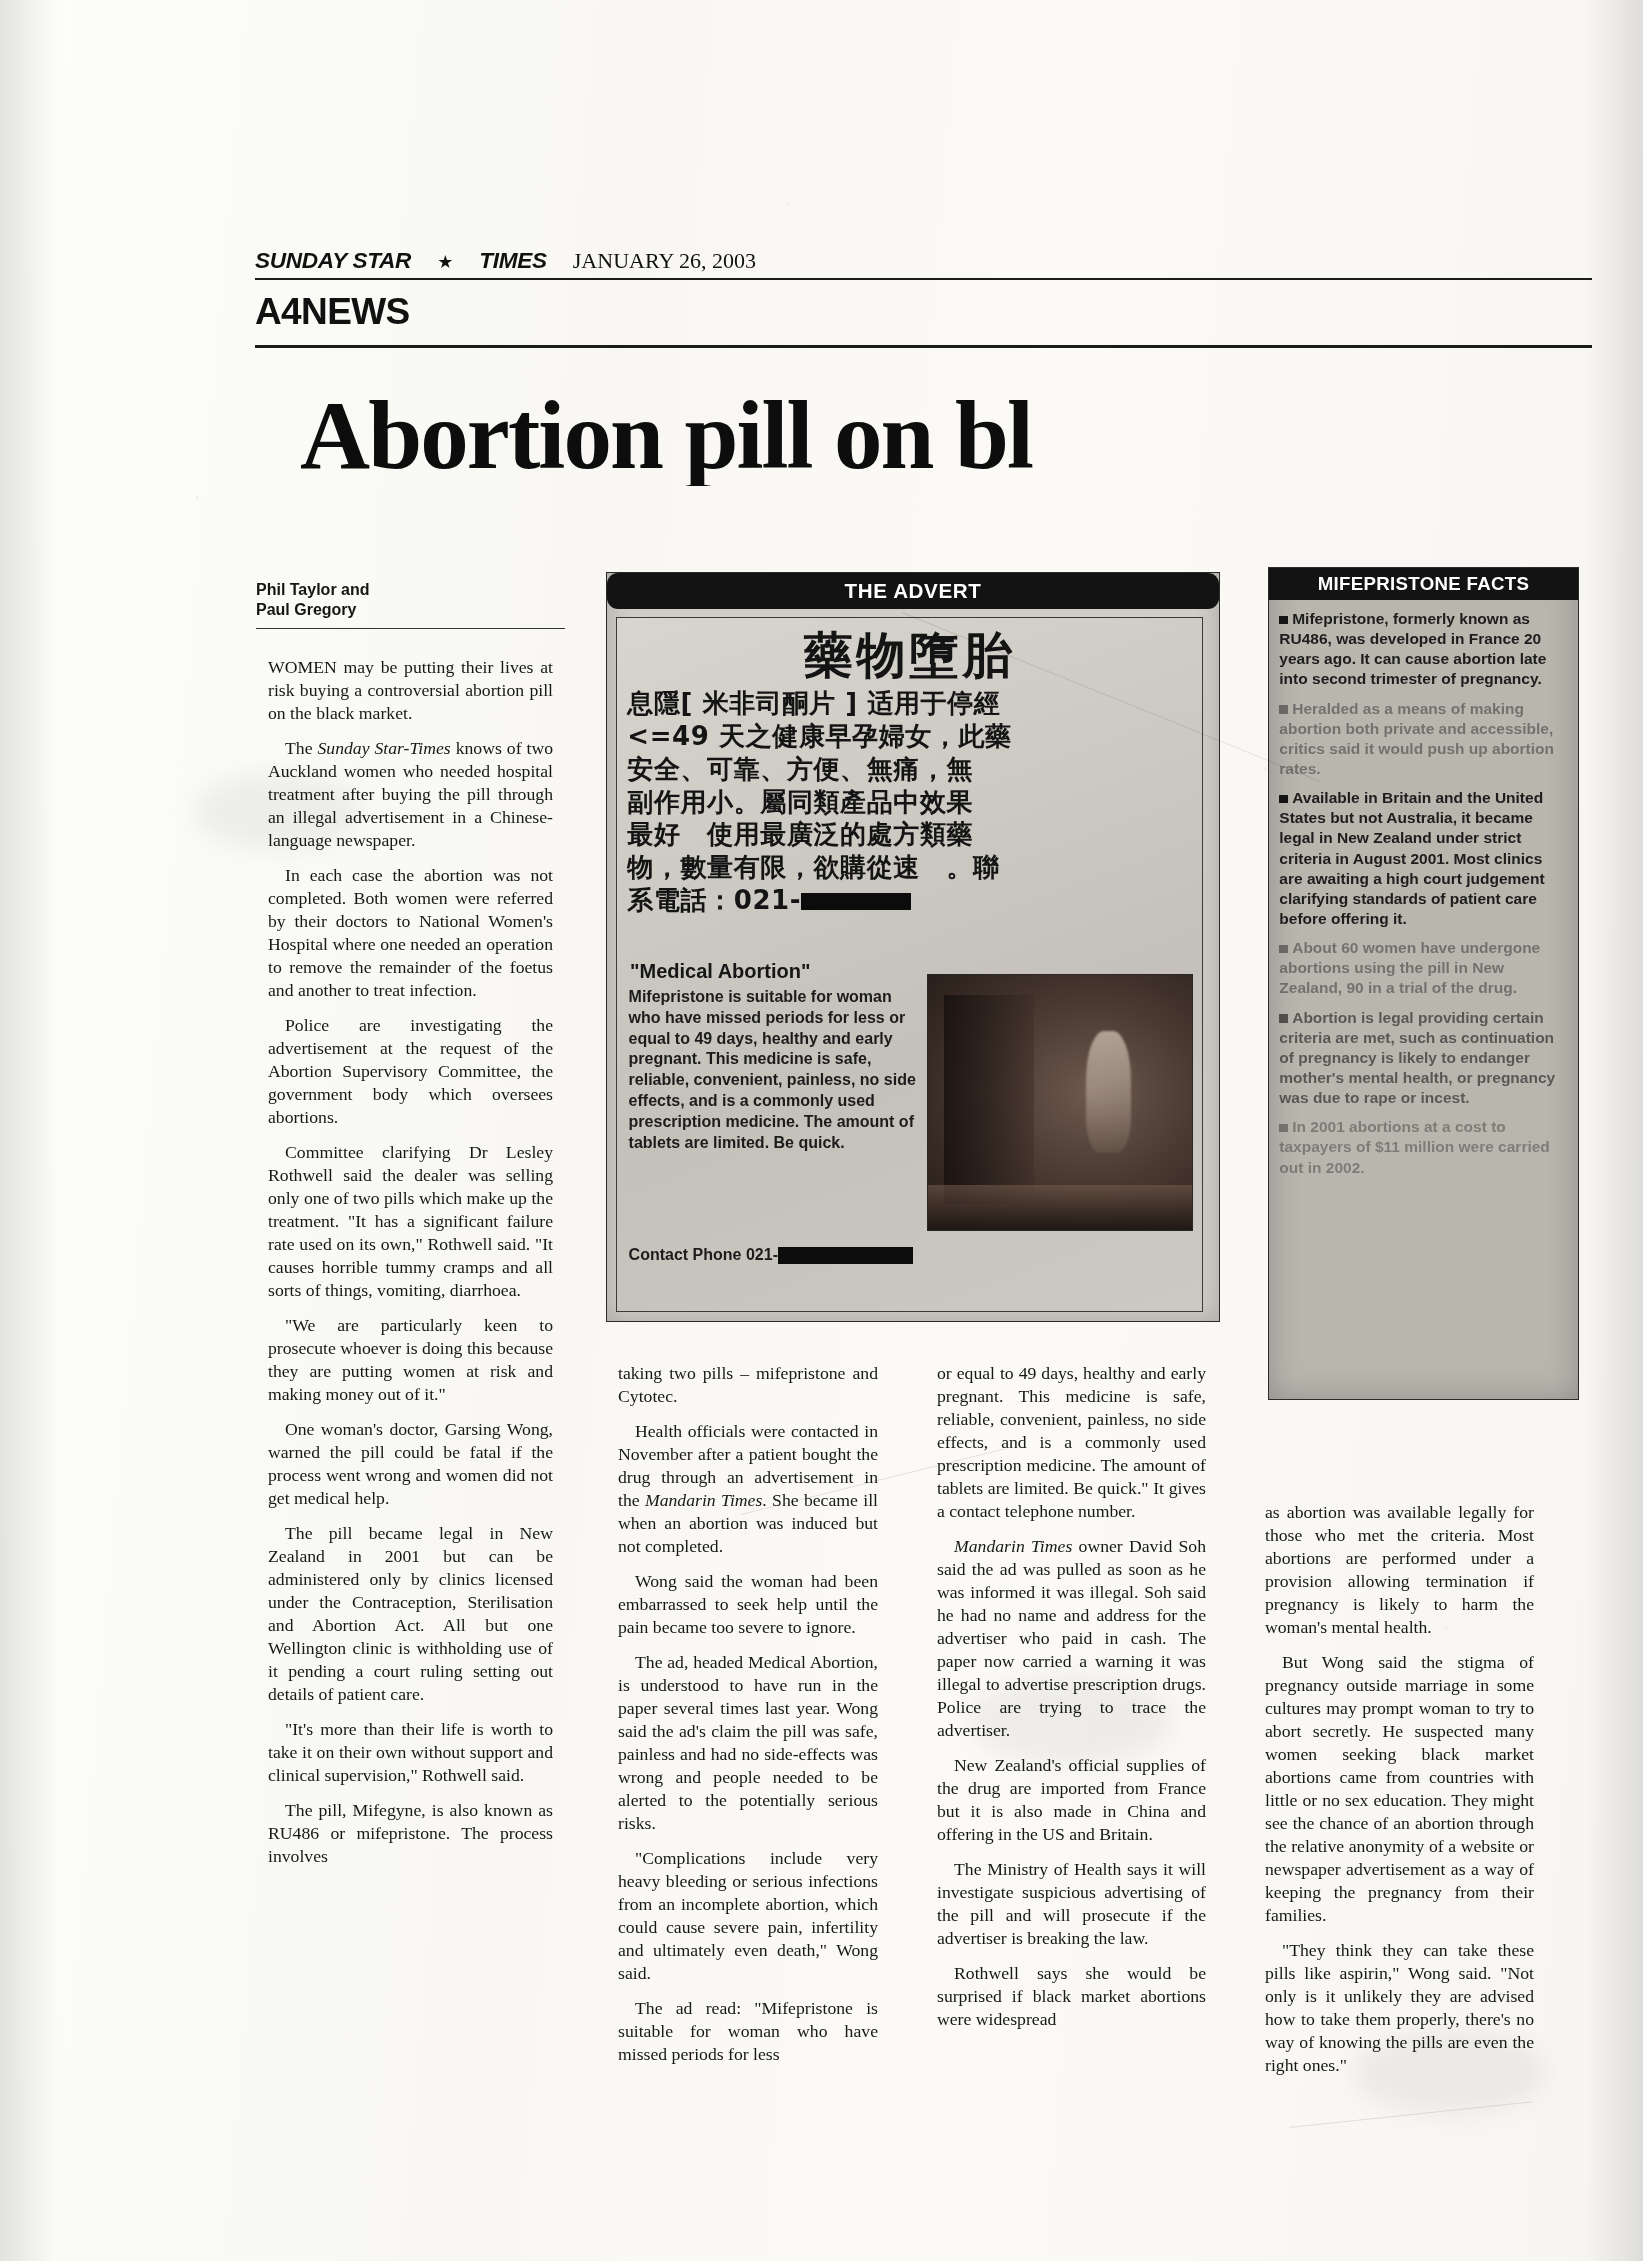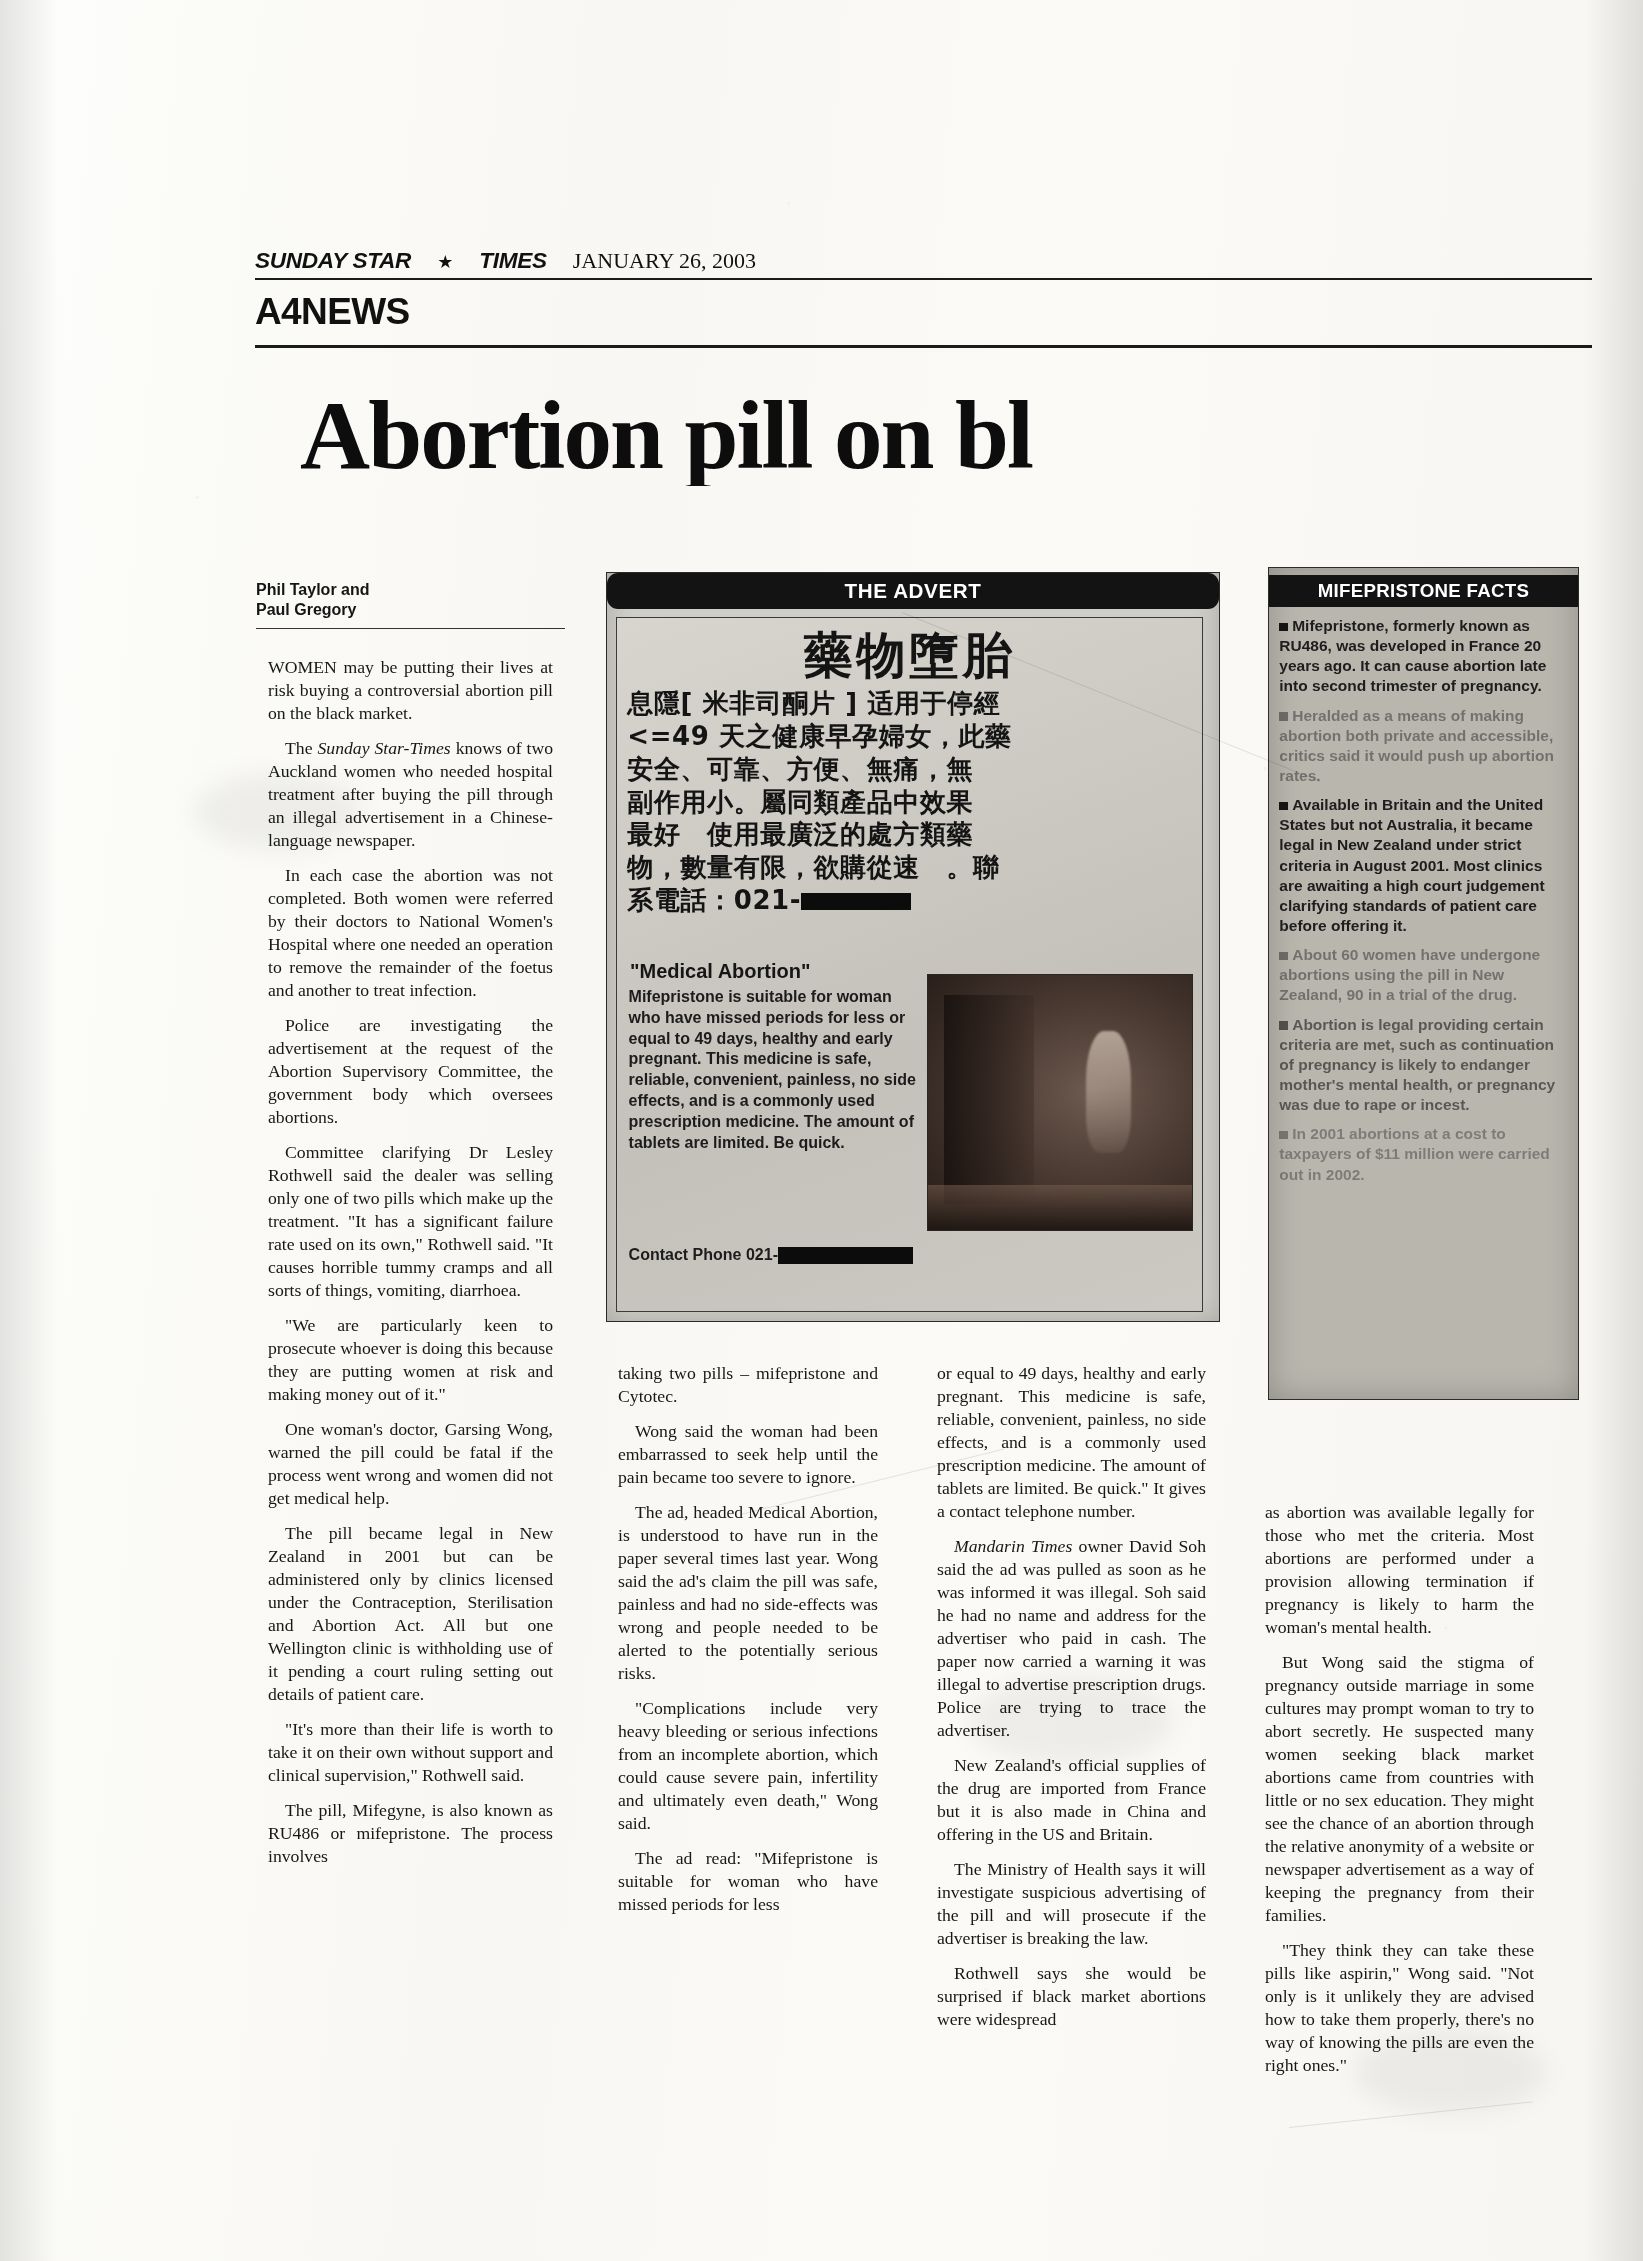--- a/index.html
+++ b/index.html
@@ -288,21 +288,20 @@
     height: 32px;
     background: #131313;
     color: #fff;
     font-family: "Liberation Sans", sans-serif;
     font-weight: bold;
     font-size: 18.7px;
     letter-spacing: 0.3px;
     display: flex;
     align-items: center;
     justify-content: center;
-    margin-top: 7px;
   }
   #facts-list {
     padding: 9px 10.3px 0 10.3px;
   }
   #facts-list .fact {
     font-family: "Liberation Sans", sans-serif;
     font-size: 15.5px;
     line-height: 1.30;
     color: #1d1d1d;
     margin-bottom: 9px;
@@ -418,20 +417,21 @@
         <div class="fact faded-2"><span class="bullet"></span><span>Heralded as a means of making abortion both private and accessible, critics said it would push up abortion rates.</span></div>
         <div class="fact "><span class="bullet"></span><span>Available in Britain and the United States but not Australia, it became legal in New Zealand under strict criteria in August 2001. Most clinics are awaiting a high court judgement clarifying standards of patient care before offering it.</span></div>
         <div class="fact faded-2"><span class="bullet"></span><span>About 60 women have undergone abortions using the pill in New Zealand, 90 in a trial of the drug.</span></div>
         <div class="fact faded-1"><span class="bullet"></span><span>Abortion is legal providing certain criteria are met, such as continuation of pregnancy is likely to endanger mother's mental health, or pregnancy was due to rape or incest.</span></div>
         <div class="fact faded-3"><span class="bullet"></span><span>In 2001 abortions at a cost to taxpayers of $11 million were carried out in 2002.</span></div>
       </div>
   </div>
 
   <div class="col" id="col2">
       <p class="first">taking two pills – mifepristone and Cytotec.</p>
+      <p>Health officials were contacted in November after a patient bought the drug through an advertisement in the <i>Mandarin Times</i>. She became ill when an abortion was induced but not completed.</p>
       <p>Wong said the woman had been embarrassed to seek help until the pain became too severe to ignore.</p>
       <p>The ad, headed Medical Abortion, is understood to have run in the paper several times last year. Wong said the ad's claim the pill was safe, painless and had no side-effects was wrong and people needed to be alerted to the potentially serious risks.</p>
       <p>"Complications include very heavy bleeding or serious infections from an incomplete abortion, which could cause severe pain, infertility and ultimately even death," Wong said.</p>
       <p>The ad read: "Mifepristone is suitable for woman who have missed periods for less</p>
     </div>
   <div class="col" id="col3">
       <p class="first">or equal to 49 days, healthy and early pregnant. This medicine is safe, reliable, convenient, painless, no side effects, and is a commonly used prescription medicine. The amount of tablets are limited. Be quick." It gives a contact telephone number.</p>
       <p><i>Mandarin Times</i> owner David Soh said the ad was pulled as soon as he was informed it was illegal. Soh said he had no name and address for the advertiser who paid in cash. The paper now carried a warning it was illegal to advertise prescription drugs. Police are trying to trace the advertiser.</p>
       <p>New Zealand's official supplies of the drug are imported from France but it is also made in China and offering in the US and Britain.</p>
       <p>The Ministry of Health says it will investigate suspicious advertising of the pill and will prosecute if the advertiser is breaking the law.</p>

